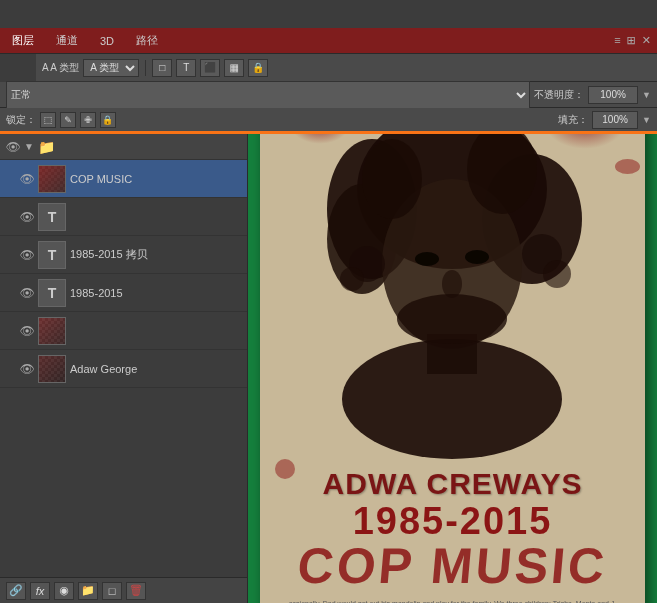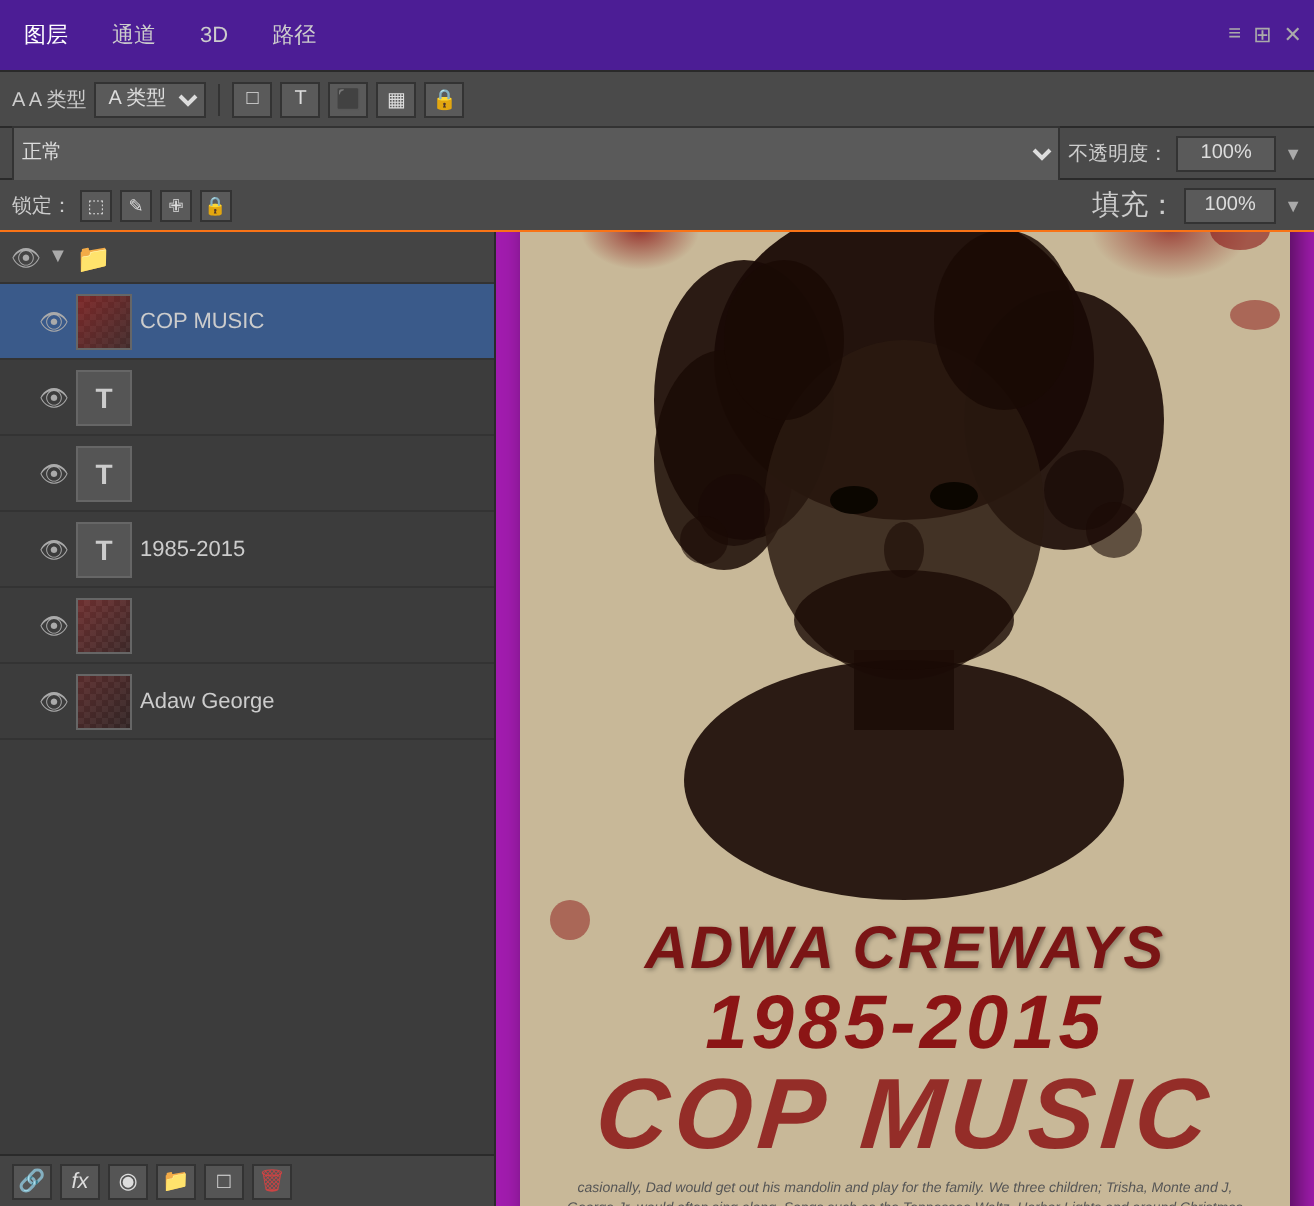--- a/index.html
+++ b/index.html
@@ -8,27 +8,28 @@
       height: 603px;
       background: #3c3c3c;
       font-family: 'Arial', sans-serif;
       overflow: hidden;
       display: flex;
       flex-direction: column;
     }
 
     
     .top-bar {
-      height: 36px;
-      background: #4c1d95;
+      height: 26px;
+      background: #7f1d1d;
       display: flex;
       align-items: center;
       padding: 0 6px;
       gap: 10px;
       border-bottom: 1px solid #2a2a2a;
+      margin-top: 28px;
     }
     .top-bar-tab {
       color: #ccc;
       font-size: 11px;
       cursor: pointer;
       padding: 2px 6px;
     }
     .top-bar-tab.active {
       color: #fff;
     }
@@ -45,20 +46,21 @@
 
     
     .toolbar-row {
       height: 28px;
       background: #4a4a4a;
       display: flex;
       align-items: center;
       padding: 0 6px;
       gap: 4px;
       border-bottom: 1px solid #2a2a2a;
+      margin-left: 36px;
     }
     .toolbar-select {
       background: #5a5a5a;
       border: 1px solid #333;
       color: #ddd;
       font-size: 10px;
       height: 18px;
       padding: 0 2px;
       cursor: pointer;
     }
@@ -93,21 +95,21 @@
     }
 
     
     .toolbar-row3 {
       height: 26px;
       background: #4a4a4a;
       display: flex;
       align-items: center;
       padding: 0 6px;
       gap: 4px;
-      border-bottom: 1px solid #f97316;
+      border-bottom: 3px solid #f97316;
     }
 
     
     .main-content {
       display: flex;
       flex: 1;
       overflow: hidden;
     }
 
     
@@ -153,21 +155,21 @@
       border: 1px solid #333;
       display: flex;
       align-items: center;
       justify-content: center;
       cursor: pointer;
       font-size: 9px;
       color: #ddd;
     }
     .fill-label {
       color: #ccc;
-      font-size: 14px;
+      font-size: 10px;
       margin-left: auto;
     }
     .fill-input {
       background: #5a5a5a;
       border: 1px solid #333;
       color: #ddd;
       font-size: 10px;
       height: 18px;
       width: 46px;
       text-align: center;
@@ -297,27 +299,26 @@
       font-size: 11px;
       display: flex;
       align-items: center;
       justify-content: center;
       cursor: pointer;
     }
 
     
     .right-panel {
       flex: 1;
-      background: #a21caf;
+      background: #15803d;
       display: flex;
       align-items: center;
       justify-content: center;
       overflow: hidden;
       position: relative;
-      font-style: italic;
     }
 
     .canvas-area {
       position: relative;
       width: 385px;
       height: 540px;
       background: #d4c4a8;
       box-shadow: 4px 4px 12px rgba(0,0,0,0.5);
       overflow: hidden;
     }
@@ -452,20 +453,21 @@
         <div class="layer-thumb">
           <span class="thumb-t">T</span>
         </div>
       </div>
 
       <div class="layer-item">
         <div class="eye-icon">👁</div>
         <div class="layer-thumb">
           <span class="thumb-t">T</span>
         </div>
+        <span class="layer-name">1985-2015 拷贝</span>
       </div>
 
       <div class="layer-item">
         <div class="eye-icon">👁</div>
         <div class="layer-thumb">
           <span class="thumb-t">T</span>
         </div>
         <span class="layer-name">1985-2015</span>
       </div>
 

